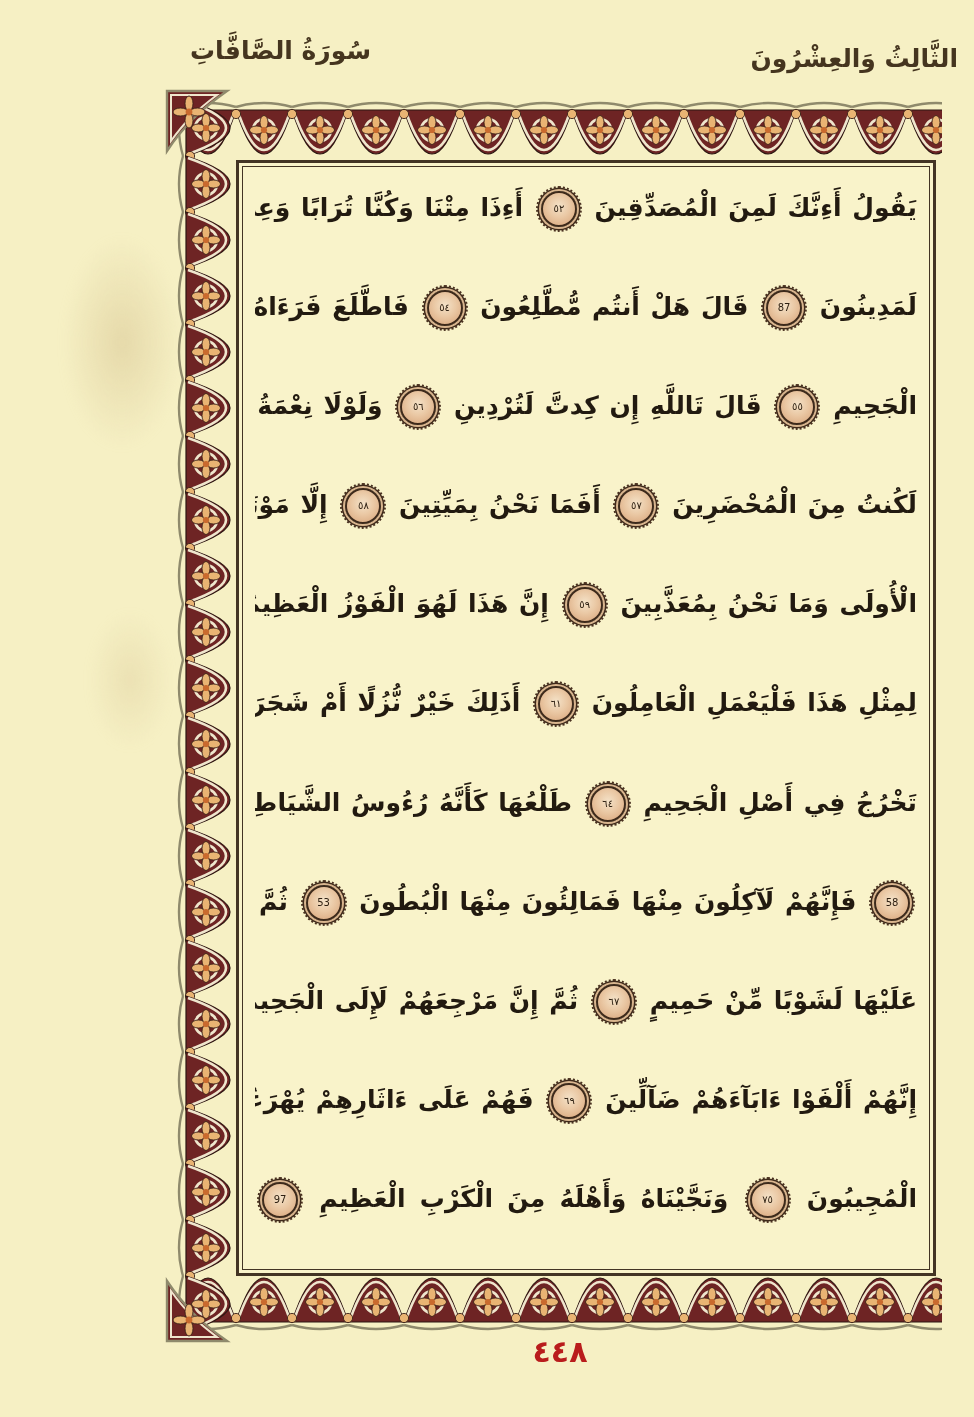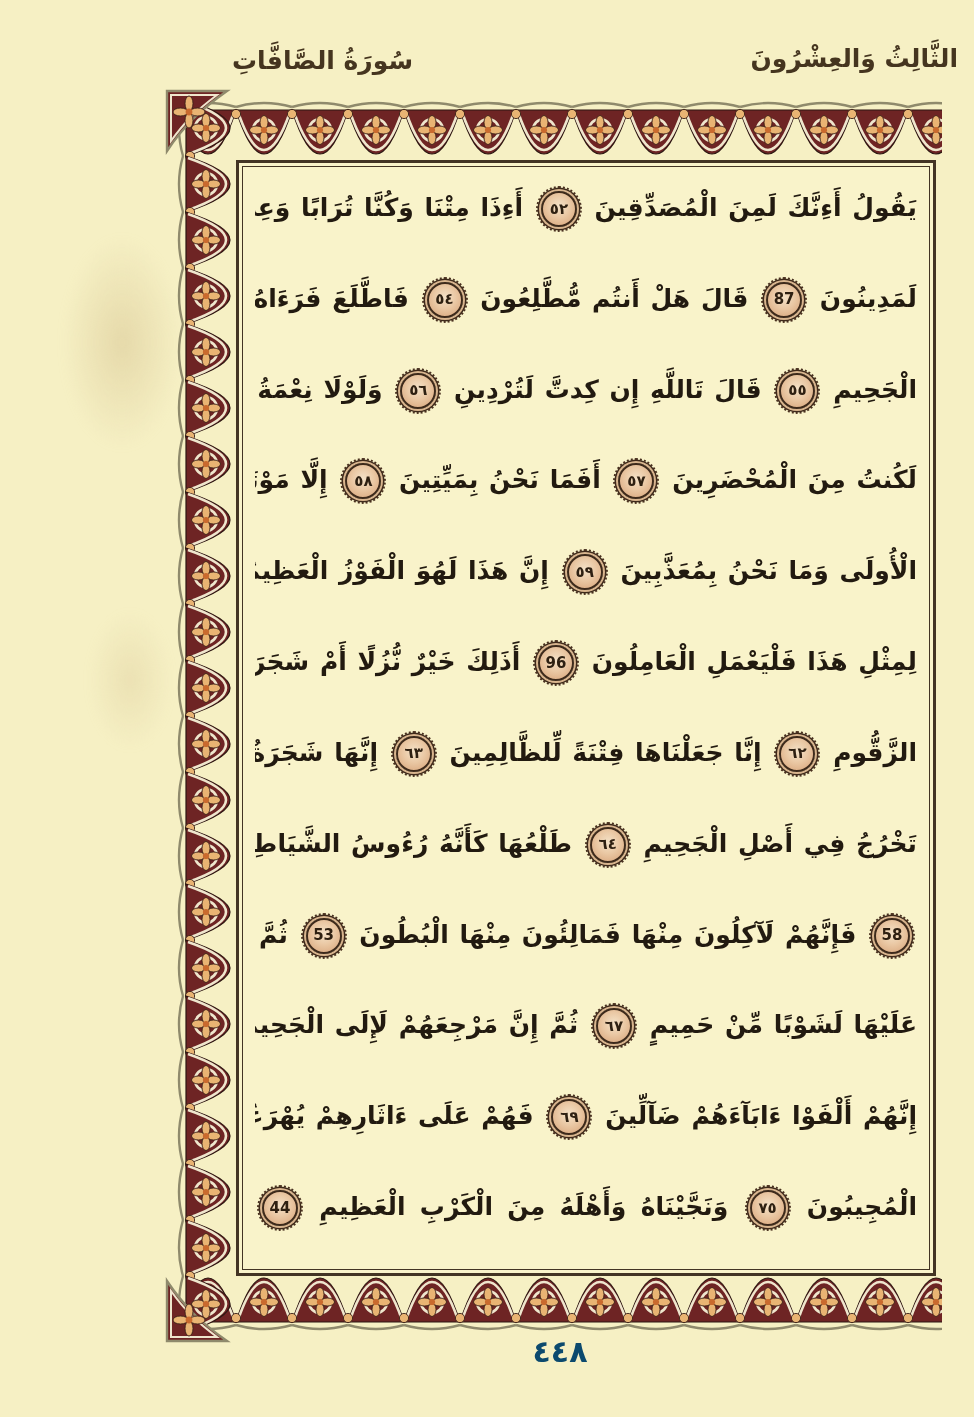--- a/index.html
+++ b/index.html
@@ -13,21 +13,21 @@
   #bleed1{left:62px;top:235px;width:120px;height:215px;
     background:radial-gradient(ellipse at 50% 50%, rgba(216,198,148,.55), rgba(216,198,148,0) 70%);}
   #bleed2{left:88px;top:610px;width:84px;height:140px;
     background:radial-gradient(ellipse at 50% 50%, rgba(216,198,148,.35), rgba(216,198,148,0) 70%);}
   
   .running-head{
     position:absolute;color:#45351f;font-weight:700;
     font-size:25px;white-space:nowrap;direction:rtl;
   }
   #juz-title{top:44px;right:16px;text-align:center;}
-  #surah-title{top:46px;left:190px;margin-left:42px;}
+  #surah-title{top:36px;left:190px;}
   
   .band{position:absolute;display:block;}
   #band-top{left:180px;top:100px;width:762px;height:62px;}
   #band-bottom{left:180px;top:1270px;width:762px;height:62px;}
   #band-left{left:176px;top:100px;width:62px;height:1232px;}
   .corner{position:absolute;width:66px;height:66px;}
   #corner-tl{left:165px;top:89px;}
   #corner-bl{left:165px;top:1277px;transform:scaleY(-1);}
   
   #frame-outer{
@@ -48,27 +48,27 @@
     word-spacing:2px;
   }
   .qtext{display:inline;}
   .ayah{
     display:inline-flex;align-items:center;justify-content:center;
     width:32px;height:32px;border-radius:50%;
     background:radial-gradient(circle at 50% 42%, #f4e2c8 0%, #eac8a4 45%, #deb189 78%, #d2a276 100%);
     border:2px solid #3e2a1b;
     box-shadow:0 0 0 2px #d9b58e, 0 0 0 3.5px #3e2a1b;
     outline:2px dotted #4a3120;outline-offset:3px;
-    font-size:15px;font-weight:700;color:#2e2012;
+    font-size:10px;font-weight:400;color:#2e2012;
     margin:8px 7px;vertical-align:middle;line-height:1;
   }
   
   #page-number{
     position:absolute;left:180px;top:1334px;width:760px;
-    text-align:center;font-size:30px;font-weight:700;color:#0c4a6e;
+    text-align:center;font-size:30px;font-weight:700;color:#b91c1c;
     letter-spacing:5px;direction:rtl;
   }
 </style>
 </head>
 <body>
 
 <div id="bleed1" class="bleed"></div>
 <div id="bleed2" class="bleed"></div>
 
 <div id="juz-title" class="running-head">الثَّالِثُ وَالعِشْرُونَ</div>
@@ -700,24 +700,23 @@
   </svg>
 
 <div id="frame-outer">
   <div id="frame-inner">
     <div id="text-area">
         <div class="quran-line"><span class="qtext">يَقُولُ أَءِنَّكَ لَمِنَ الْمُصَدِّقِينَ</span> <span class="ayah">٥٢</span> <span class="qtext">أَءِذَا مِتْنَا وَكُنَّا تُرَابًا وَعِظَامًا أَءِنَّا</span> </div>
         <div class="quran-line"><span class="qtext">لَمَدِينُونَ</span> <span class="ayah">87</span> <span class="qtext">قَالَ هَلْ أَنتُم مُّطَّلِعُونَ</span> <span class="ayah">٥٤</span> <span class="qtext">فَاطَّلَعَ فَرَءَاهُ فِي سَوَآءِ</span> </div>
         <div class="quran-line"><span class="qtext">الْجَحِيمِ</span> <span class="ayah">٥٥</span> <span class="qtext">قَالَ تَاللَّهِ إِن كِدتَّ لَتُرْدِينِ</span> <span class="ayah">٥٦</span> <span class="qtext">وَلَوْلَا نِعْمَةُ رَبِّي</span> </div>
         <div class="quran-line"><span class="qtext">لَكُنتُ مِنَ الْمُحْضَرِينَ</span> <span class="ayah">٥٧</span> <span class="qtext">أَفَمَا نَحْنُ بِمَيِّتِينَ</span> <span class="ayah">٥٨</span> <span class="qtext">إِلَّا مَوْتَتَنَا</span> </div>
         <div class="quran-line"><span class="qtext">الْأُولَى وَمَا نَحْنُ بِمُعَذَّبِينَ</span> <span class="ayah">٥٩</span> <span class="qtext">إِنَّ هَذَا لَهُوَ الْفَوْزُ الْعَظِيمُ</span>  </div>
-        <div class="quran-line"><span class="qtext">لِمِثْلِ هَذَا فَلْيَعْمَلِ الْعَامِلُونَ</span> <span class="ayah">96</span> <span class="qtext">أَذَلِكَ خَيْرٌ نُّزُلًا أَمْ شَجَرَةُ</span> </div>
-        <div class="quran-line"><span class="qtext">الزَّقُّومِ</span> <span class="ayah">٦٢</span> <span class="qtext">إِنَّا جَعَلْنَاهَا فِتْنَةً لِّلظَّالِمِينَ</span> <span class="ayah">٦٣</span> <span class="qtext">إِنَّهَا شَجَرَةٌ</span> </div>
+        <div class="quran-line"><span class="qtext">لِمِثْلِ هَذَا فَلْيَعْمَلِ الْعَامِلُونَ</span> <span class="ayah">٦١</span> <span class="qtext">أَذَلِكَ خَيْرٌ نُّزُلًا أَمْ شَجَرَةُ</span> </div>
         <div class="quran-line"><span class="qtext">تَخْرُجُ فِي أَصْلِ الْجَحِيمِ</span> <span class="ayah">٦٤</span> <span class="qtext">طَلْعُهَا كَأَنَّهُ رُءُوسُ الشَّيَاطِينِ</span> </div>
         <div class="quran-line"><span class="ayah">58</span> <span class="qtext">فَإِنَّهُمْ لَآكِلُونَ مِنْهَا فَمَالِئُونَ مِنْهَا الْبُطُونَ</span> <span class="ayah">53</span> <span class="qtext">ثُمَّ إِنَّ لَهُمْ</span> </div>
         <div class="quran-line"><span class="qtext">عَلَيْهَا لَشَوْبًا مِّنْ حَمِيمٍ</span> <span class="ayah">٦٧</span> <span class="qtext">ثُمَّ إِنَّ مَرْجِعَهُمْ لَإِلَى الْجَحِيمِ</span>  </div>
         <div class="quran-line"><span class="qtext">إِنَّهُمْ أَلْفَوْا ءَابَآءَهُمْ ضَآلِّينَ</span> <span class="ayah">٦٩</span> <span class="qtext">فَهُمْ عَلَى ءَاثَارِهِمْ يُهْرَعُونَ</span>  </div>
-        <div class="quran-line"><span class="qtext">الْمُجِيبُونَ</span> <span class="ayah">٧٥</span> <span class="qtext">وَنَجَّيْنَاهُ وَأَهْلَهُ مِنَ الْكَرْبِ الْعَظِيمِ</span> <span class="ayah">44</span> </div>
+        <div class="quran-line"><span class="qtext">الْمُجِيبُونَ</span> <span class="ayah">٧٥</span> <span class="qtext">وَنَجَّيْنَاهُ وَأَهْلَهُ مِنَ الْكَرْبِ الْعَظِيمِ</span> <span class="ayah">97</span> </div>
       </div>
   </div>
 </div>
 
 <div id="page-number">٤٤٨</div>
 
 </body></html>

